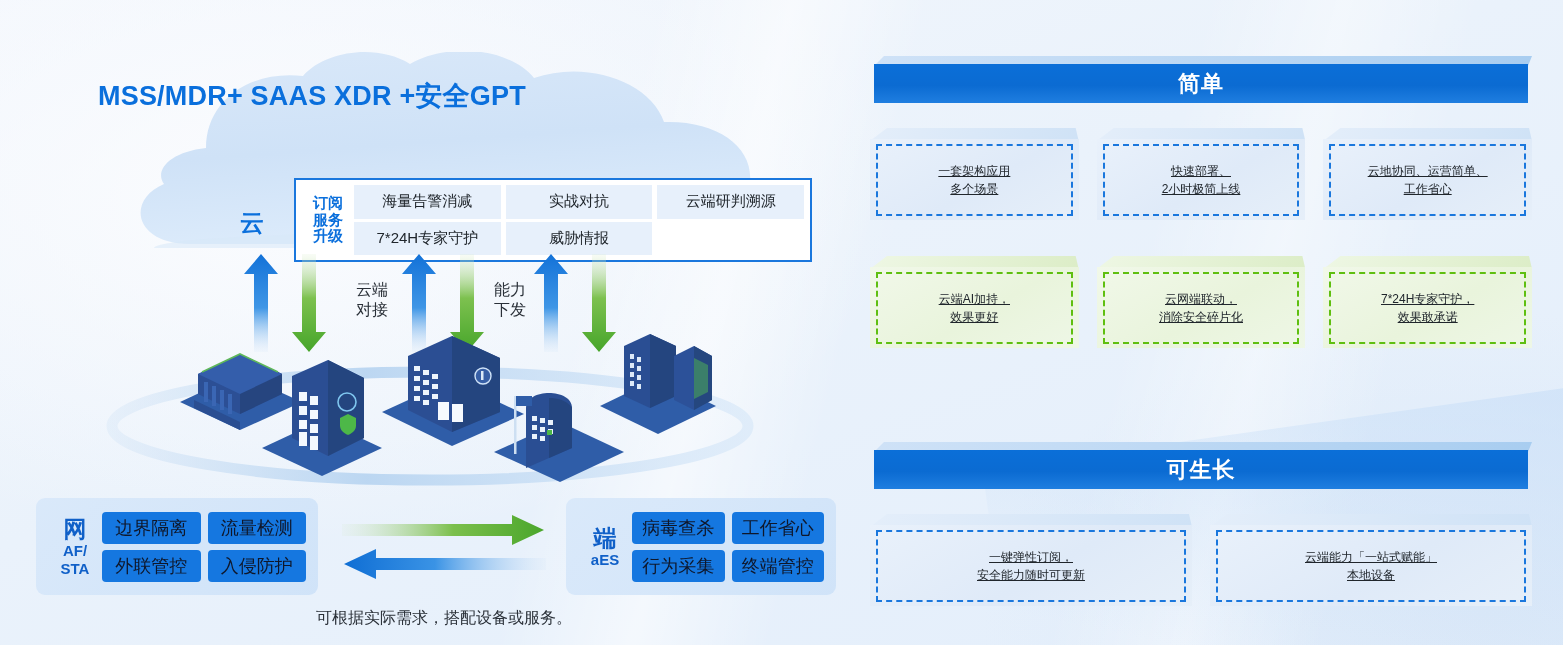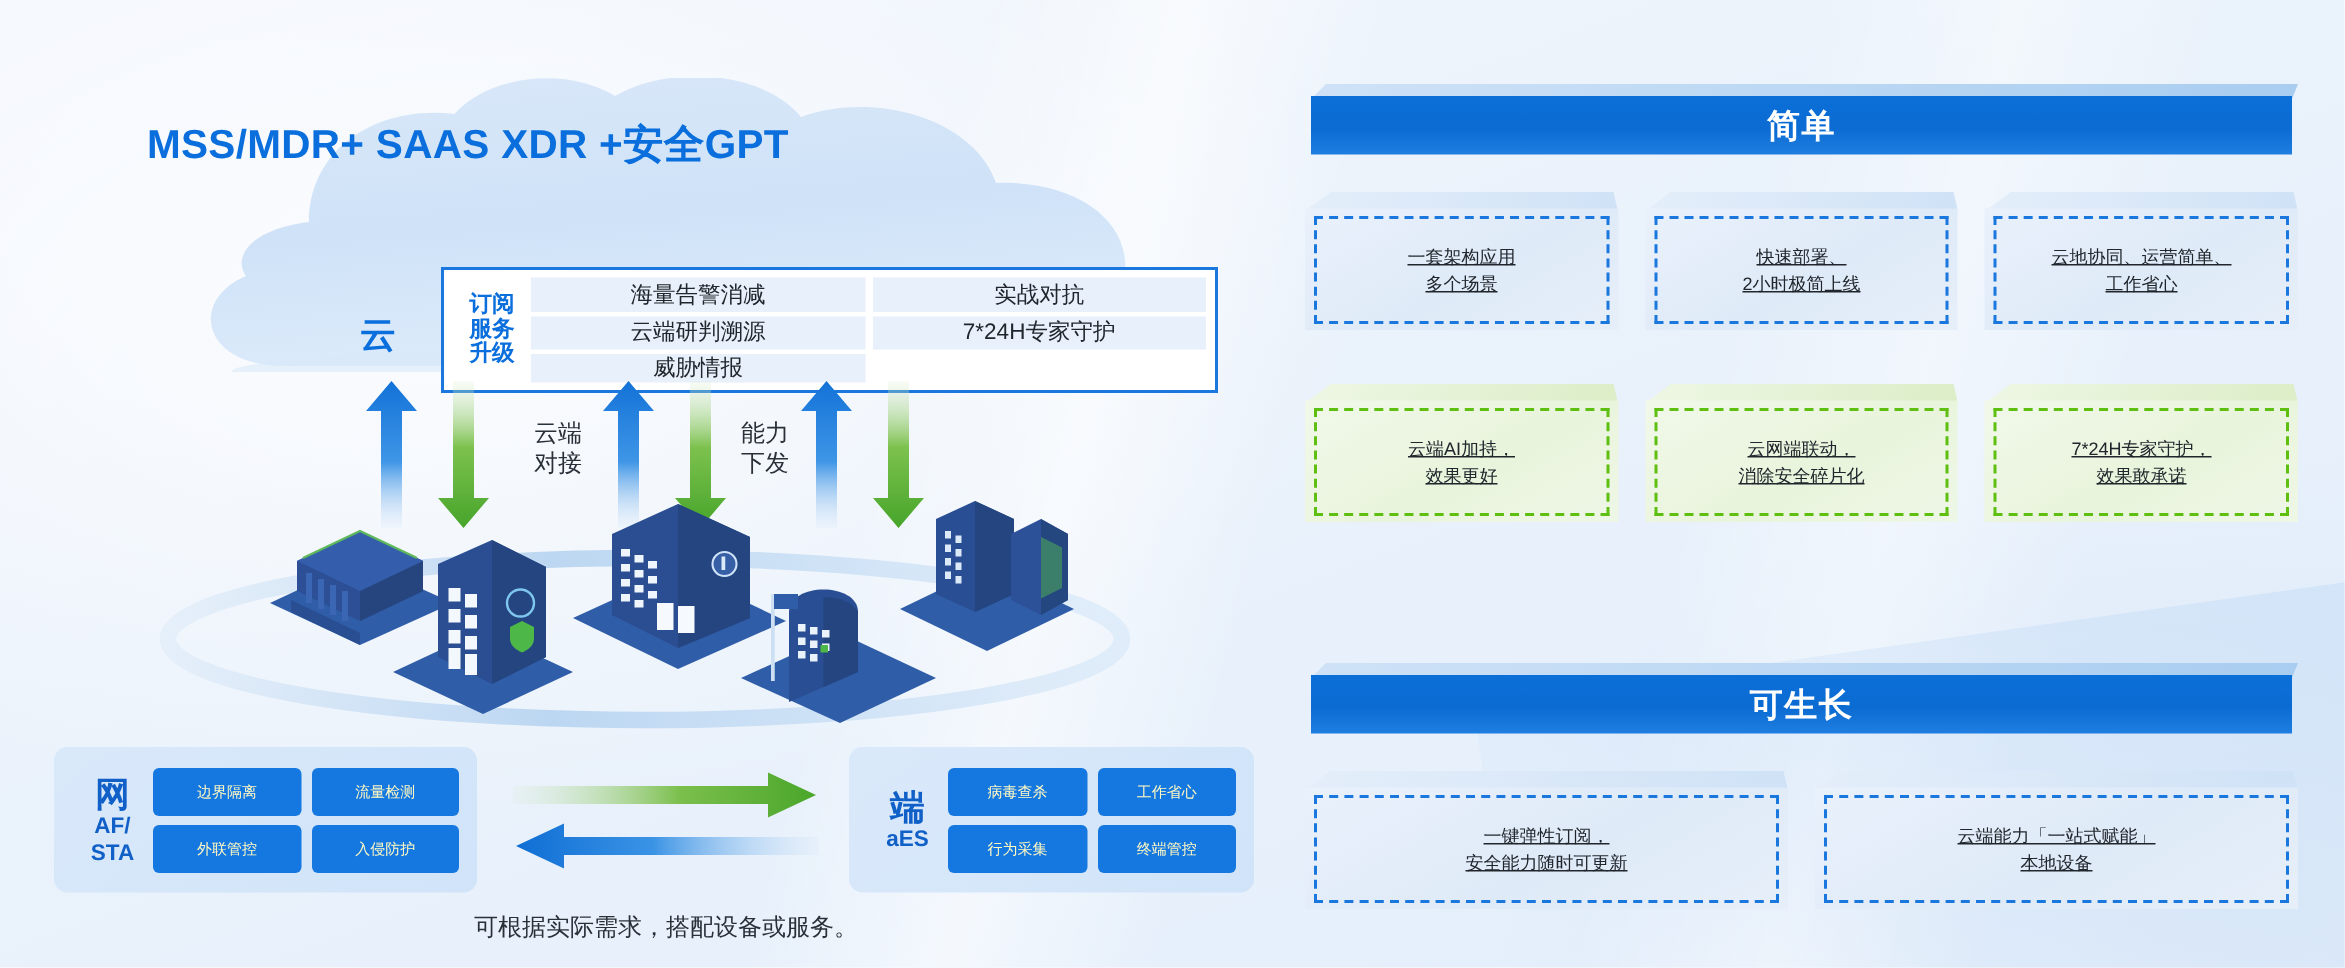--- a/index.html
+++ b/index.html
@@ -55,21 +55,21 @@
     border: 2px solid #1a77dd;
     background: #ffffff;
     display: flex; align-items: stretch;
     padding: 5px 6px;
   }
   .svc-left {
     width: 52px; flex: none;
     display: flex; flex-direction: column; justify-content: center; align-items: center;
     font-size: 15px; font-weight: bold; color: #0a6fdc; line-height: 1.12;
   }
-  .svc-grid { flex: 1; display: grid; grid-template-columns: 1fr 1fr; grid-template-rows: 1fr 1fr; gap: 3px 5px; }
+  .svc-grid { flex: 1; display: grid; grid-template-columns: 1fr 1fr 1fr; grid-template-rows: 1fr 1fr; gap: 3px 5px; }
   .svc-cell {
     background: #e7f0fb;
     display: flex; align-items: center; justify-content: center;
     font-size: 15px; color: #20262c; white-space: nowrap;
   }
 
   
   .arrows { position: absolute; left: 240px; top: 252px; width: 380px; height: 110px; }
   .arrow-lbl {
     position: absolute; font-size: 16px; color: #2a3038; line-height: 1.25;
@@ -91,22 +91,22 @@
   .tag-panel.dev { left: 566px; top: 498px; width: 270px; height: 97px; }
   .tag-head {
     width: 54px; flex: none; text-align: center; color: #1060c8;
     line-height: 1.05;
   }
   .tag-head .big { font-size: 23px; font-weight: bold; display: block; }
   .tag-head .sub { font-size: 15px; font-weight: bold; display: block; margin-top: 2px; }
   .tag-grid { flex: 1; display: grid; grid-template-columns: 1fr 1fr; gap: 6px 7px; }
   .tag-chip {
     background: #1577e0;
-    color: #fef9c3;
-    font-size: 10px;
+    color: #0f172a;
+    font-size: 18px;
     border-radius: 4px;
     height: 32px;
     display: flex; align-items: center; justify-content: center;
     white-space: nowrap;
   }
 
   .h-arrows { position: absolute; left: 336px; top: 512px; width: 216px; height: 76px; }
 
   .caption {
     position: absolute; left: 238px; top: 608px; width: 412px;

